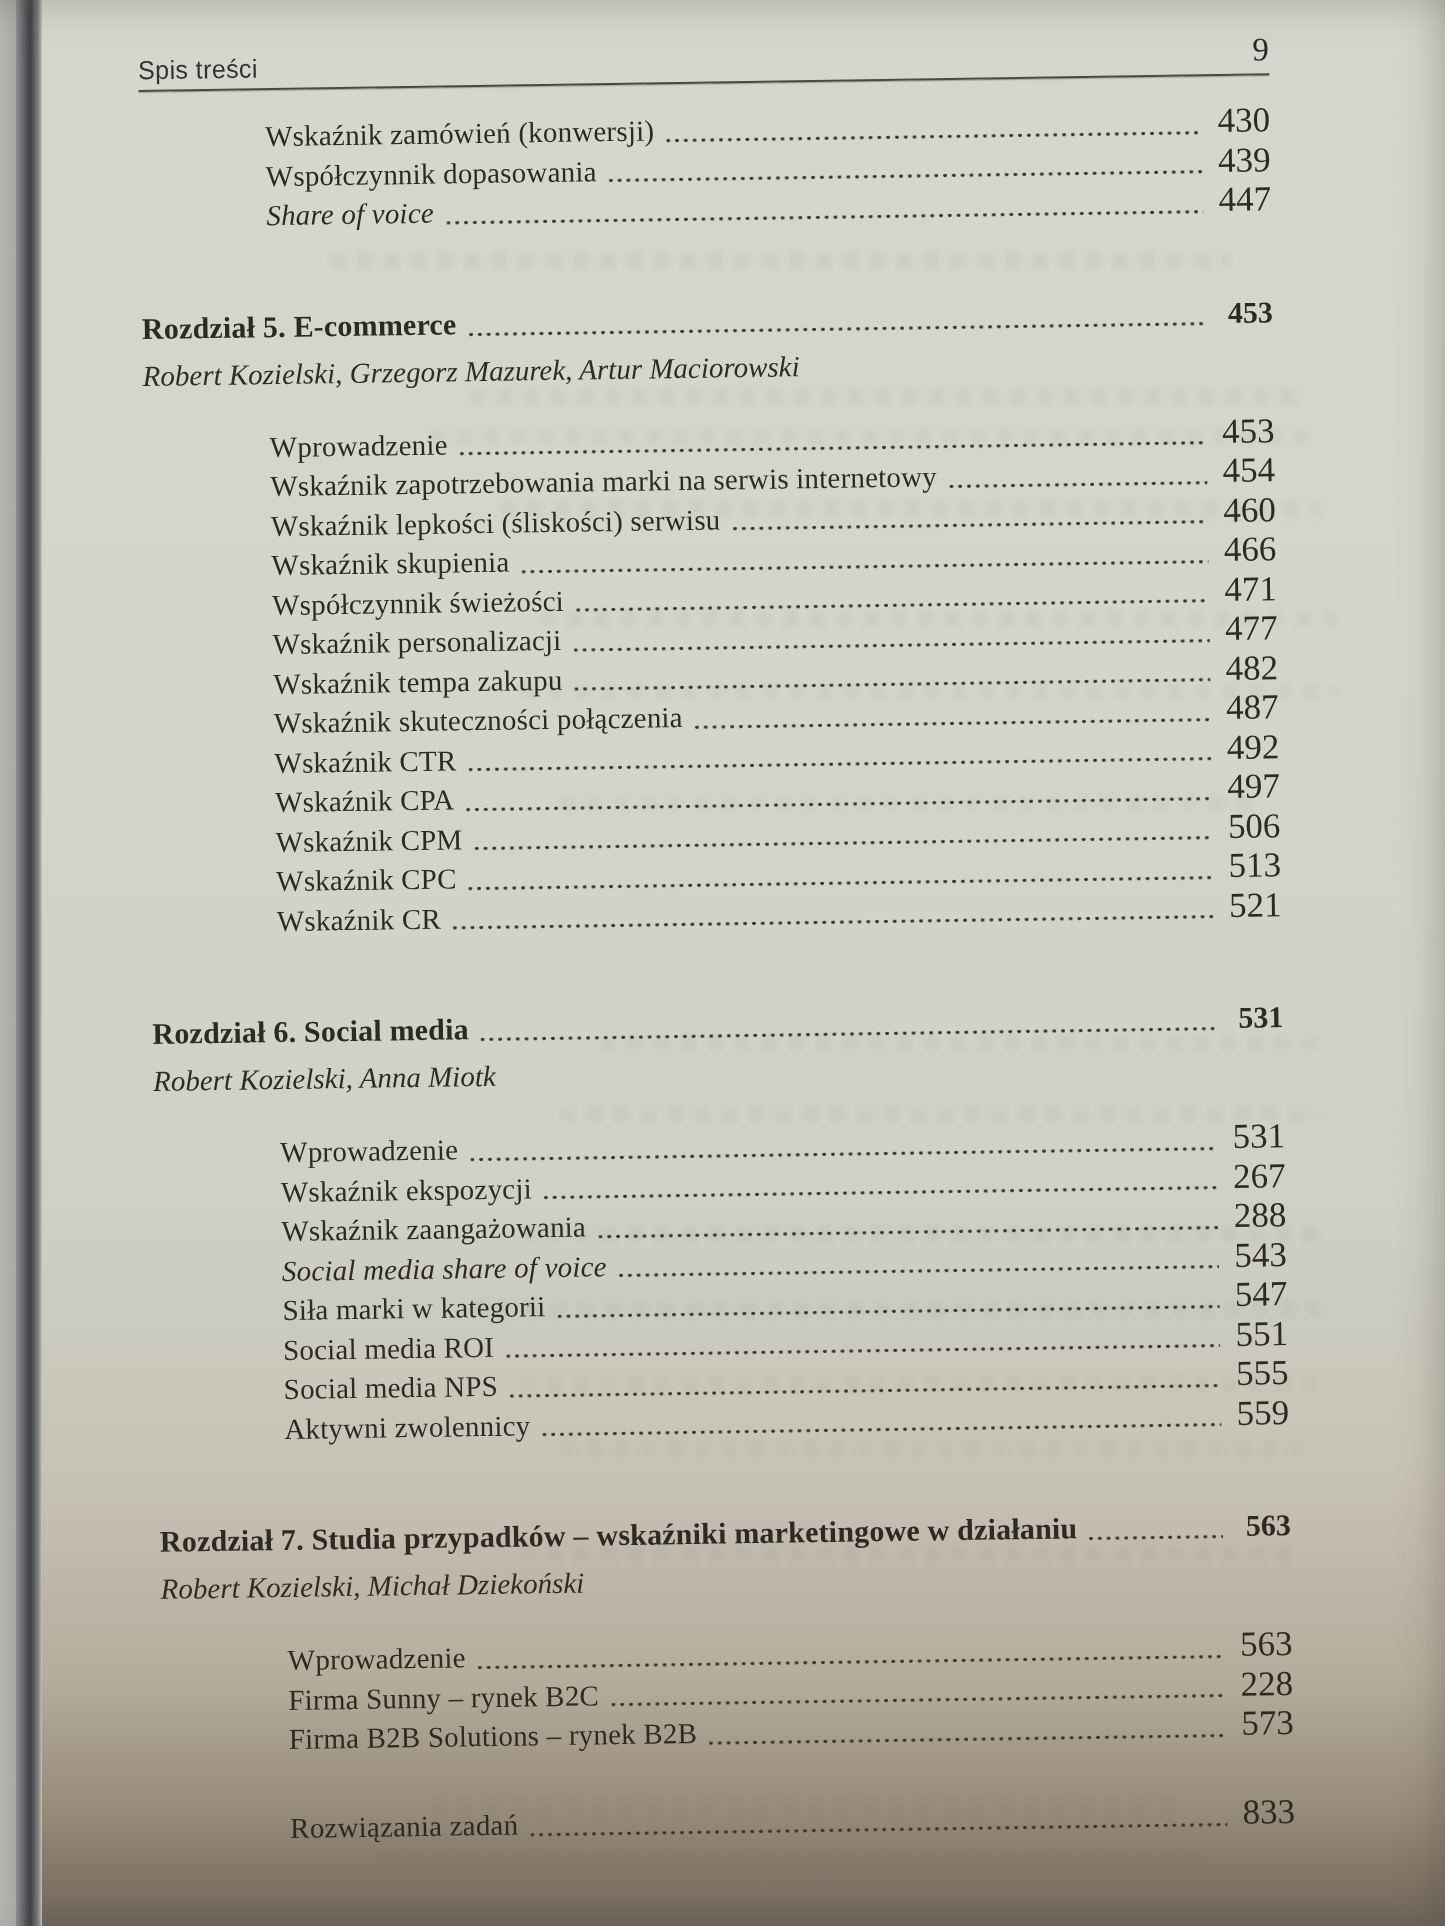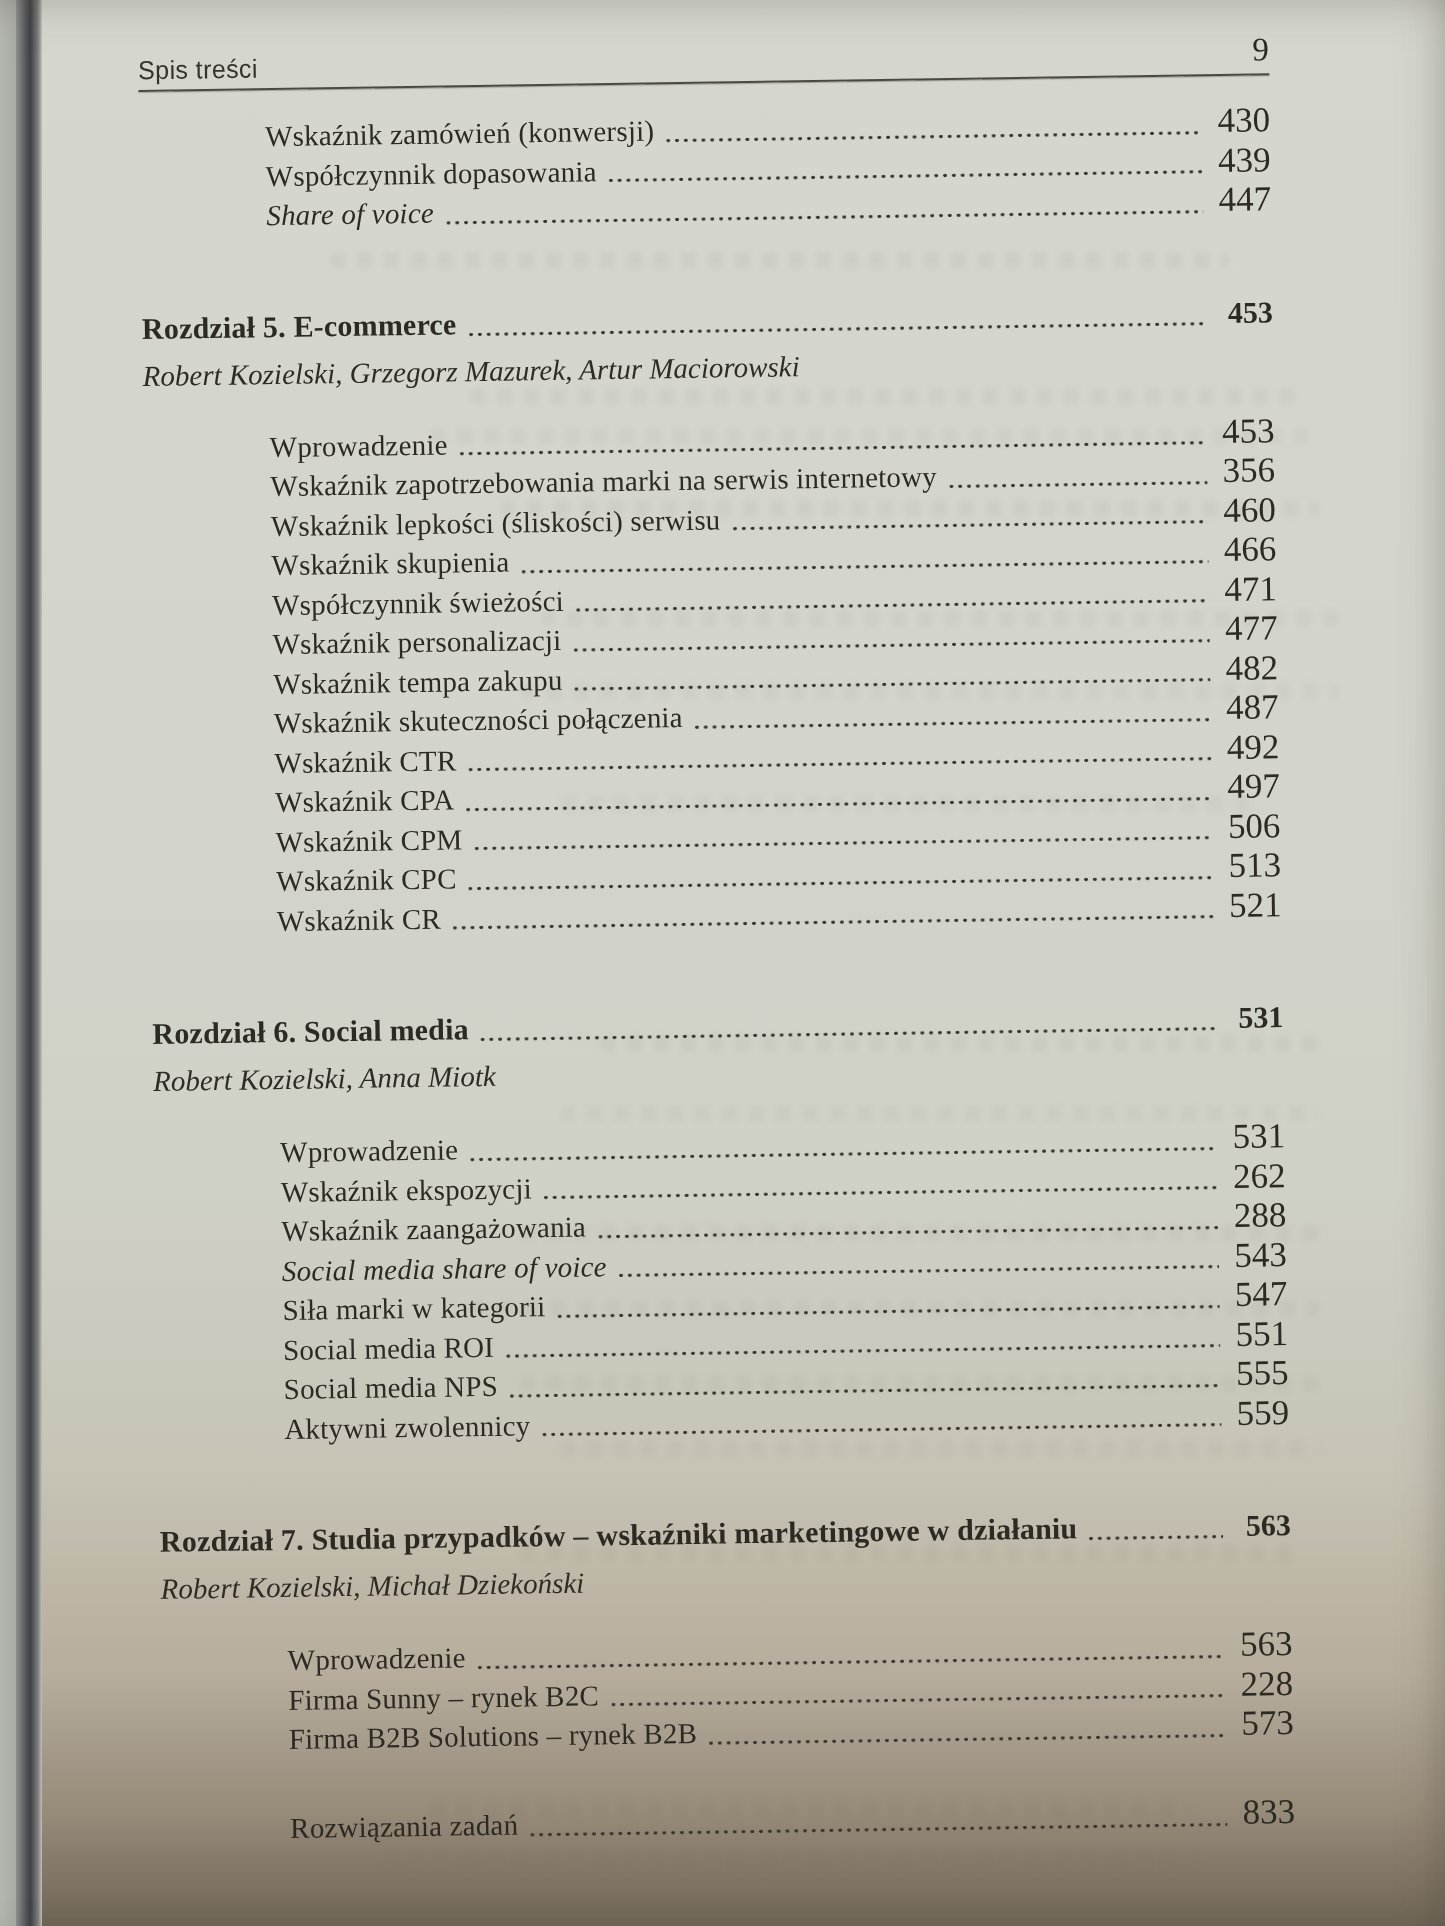--- a/index.html
+++ b/index.html
@@ -137,21 +137,21 @@
         <div class="block entries">
   <div class="row entry">
     <span class="lbl">Wprowadzenie</span>
     <span class="leader"></span>
     <span class="pg">453</span>
   </div>
 
   <div class="row entry">
     <span class="lbl">Wskaźnik zapotrzebowania marki na serwis internetowy</span>
     <span class="leader"></span>
-    <span class="pg">356</span>
+    <span class="pg">454</span>
   </div>
 
   <div class="row entry">
     <span class="lbl">Wskaźnik lepkości (śliskości) serwisu</span>
     <span class="leader"></span>
     <span class="pg">460</span>
   </div>
 
   <div class="row entry">
     <span class="lbl">Wskaźnik skupienia</span>
@@ -224,21 +224,21 @@
         <div class="block entries">
   <div class="row entry">
     <span class="lbl">Wprowadzenie</span>
     <span class="leader"></span>
     <span class="pg">531</span>
   </div>
 
   <div class="row entry">
     <span class="lbl">Wskaźnik ekspozycji</span>
     <span class="leader"></span>
-    <span class="pg">262</span>
+    <span class="pg">267</span>
   </div>
 
   <div class="row entry">
     <span class="lbl">Wskaźnik zaangażowania</span>
     <span class="leader"></span>
     <span class="pg">288</span>
   </div>
 
   <div class="row entry italic">
     <span class="lbl">Social media share of voice</span>

